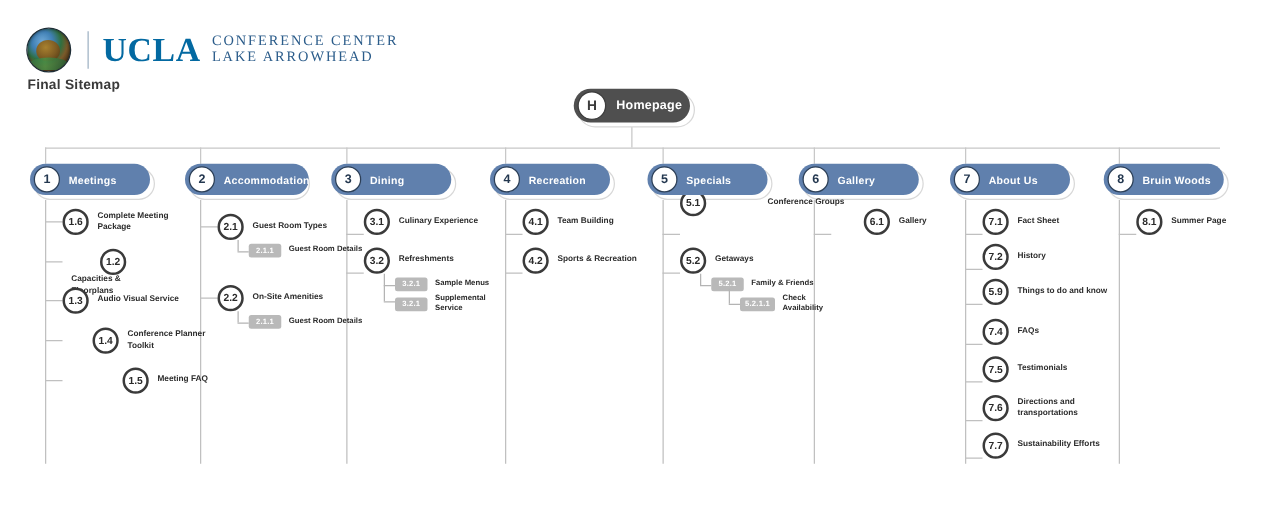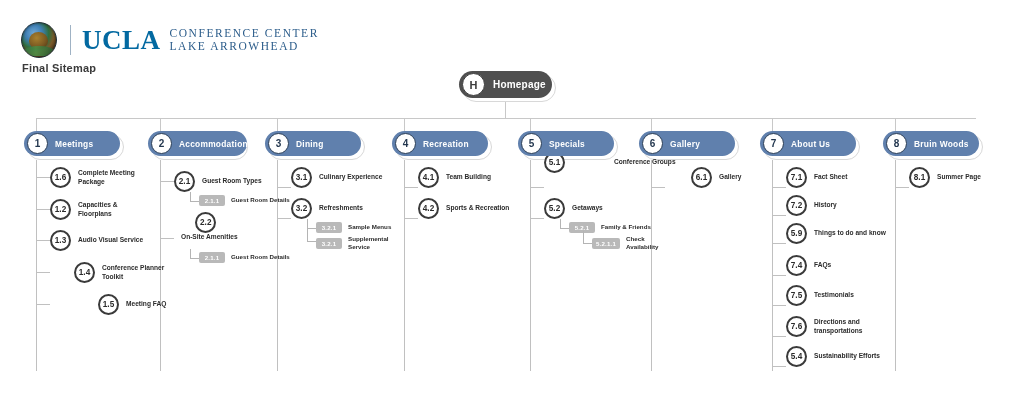--- a/index.html
+++ b/index.html
@@ -181,21 +181,21 @@
   <div class="spine" style="left:651px;top:160px;height:211px;"></div>
   <div class="spine" style="left:772px;top:160px;height:211px;"></div>
   <div class="spine" style="left:895px;top:160px;height:211px;"></div>
 
   <div class="tick" style="left:36px;top:177px;"></div>
   <div class="l2" style="left:50px;top:167px;">
     <div class="circ">1.6</div>
     <div class="txt">Complete Meeting Package</div>
   </div>
   <div class="tick" style="left:36px;top:209px;"></div>
-  <div class="l2" style="left:50px;top:199px;">
+  <div class="l2" style="left:50px;top:199px;flex-direction:column;">
     <div class="circ">1.2</div>
     <div class="txt">Capacities &amp; Floorplans</div>
   </div>
   <div class="tick" style="left:36px;top:240px;"></div>
   <div class="l2" style="left:50px;top:230px;">
     <div class="circ">1.3</div>
     <div class="txt">Audio Visual Service</div>
   </div>
   <div class="tick" style="left:36px;top:272px;"></div>
   <div class="l2" style="left:50px;top:262px;margin-left:24px;">
@@ -214,21 +214,21 @@
     <div class="txt">Guest Room Types</div>
   </div>
   <div class="sub-elbow-v" style="left:190px;top:192px;height:9px;"></div>
   <div class="sub-elbow-h" style="left:190px;top:201px;width:9px;"></div>
   <div class="l3" style="left:199px;top:195px;">
     <div class="chip">2.1.1</div>
     <div class="txt">Guest Room Details</div>
   </div>
 
   <div class="tick" style="left:160px;top:238px;"></div>
-  <div class="l2" style="left:174px;top:212px;flex-direction:column;">
+  <div class="l2" style="left:174px;top:228px;">
     <div class="circ">2.2</div>
     <div class="txt">On-Site Amenities</div>
   </div>
   <div class="sub-elbow-v" style="left:190px;top:249px;height:9px;"></div>
   <div class="sub-elbow-h" style="left:190px;top:258px;width:9px;"></div>
   <div class="l3" style="left:199px;top:252px;">
     <div class="chip">2.1.1</div>
     <div class="txt">Guest Room Details</div>
   </div>
 
@@ -319,21 +319,21 @@
     <div class="circ">7.5</div>
     <div class="txt">Testimonials</div>
   </div>
   <div class="tick" style="left:772px;top:336px;"></div>
   <div class="l2" style="left:786px;top:316px;">
     <div class="circ">7.6</div>
     <div class="txt" style="max-width:60px;">Directions and transportations</div>
   </div>
   <div class="tick" style="left:772px;top:366px;"></div>
   <div class="l2" style="left:786px;top:346px;">
-    <div class="circ">5.4</div>
+    <div class="circ">7.7</div>
     <div class="txt" style="max-width:80px;">Sustainability Efforts</div>
   </div>
 
   <div class="tick" style="left:895px;top:187px;"></div>
   <div class="l2" style="left:909px;top:167px;">
     <div class="circ">8.1</div>
     <div class="txt">Summer Page</div>
   </div>
 
 </div>

